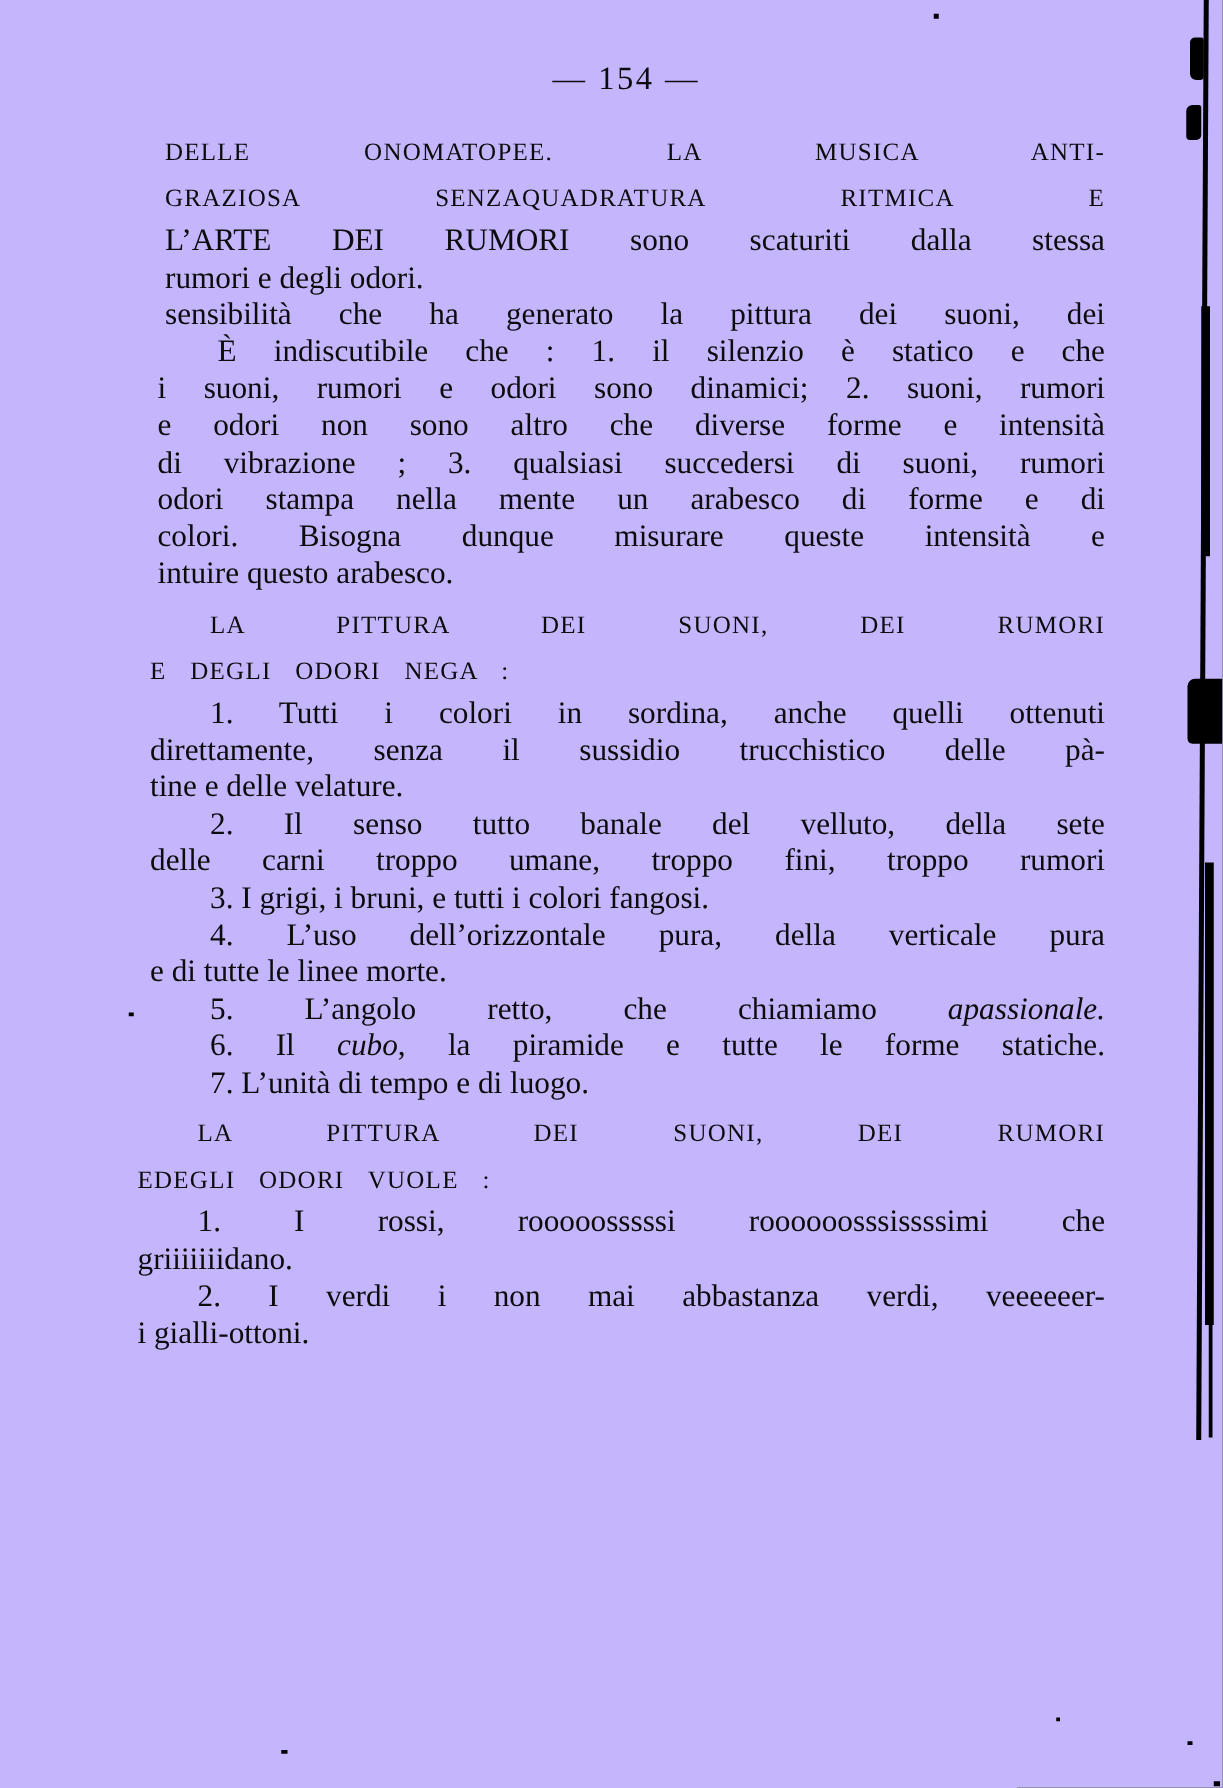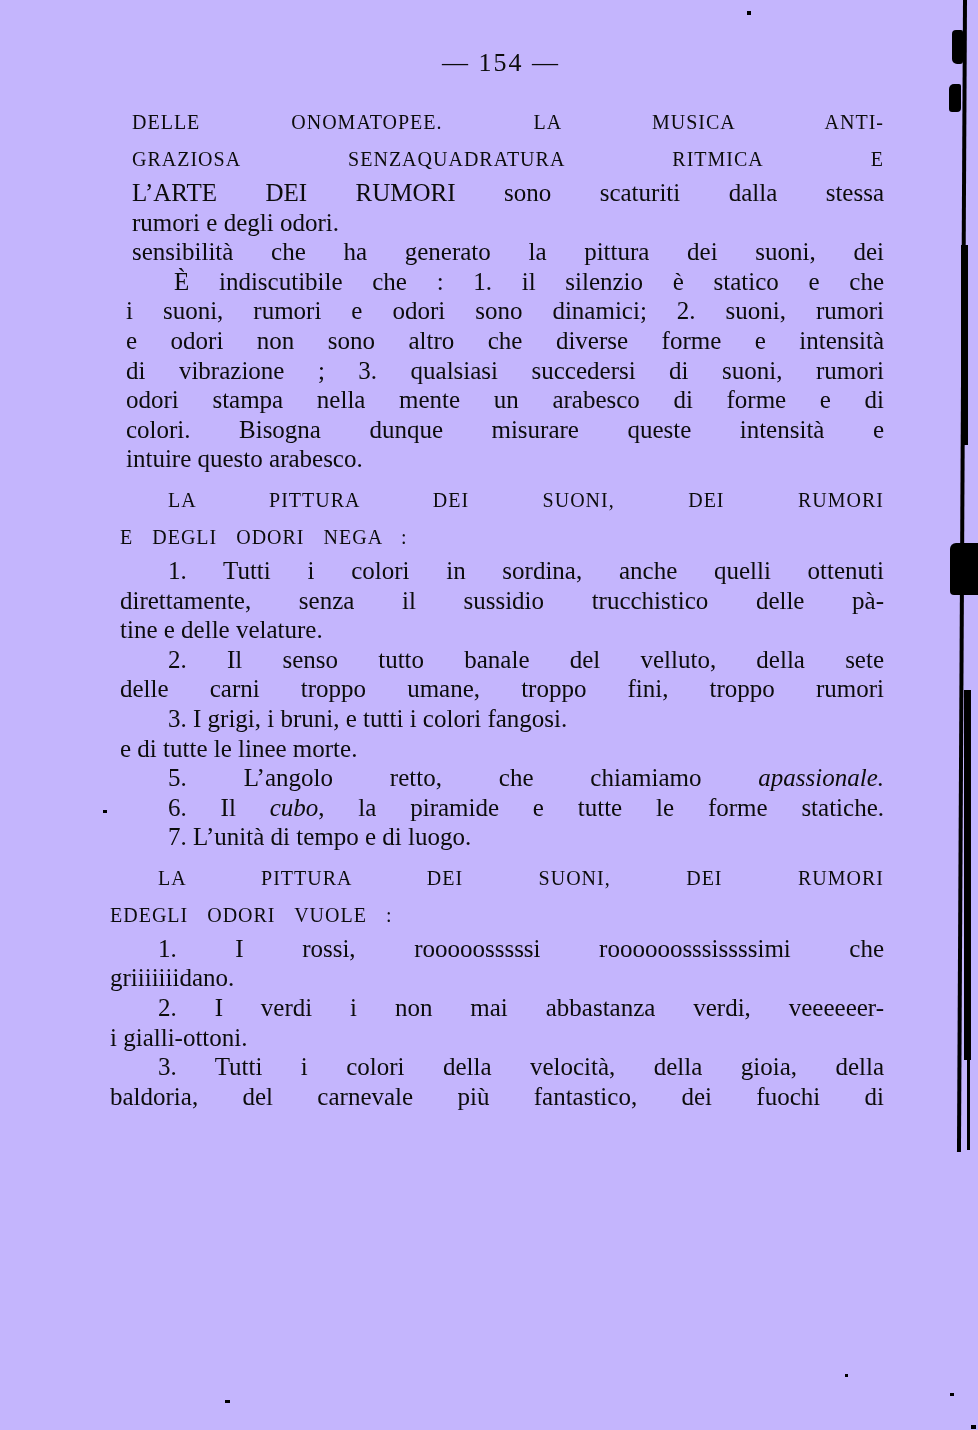--- a/index.html
+++ b/index.html
@@ -95,20 +95,21 @@
         <div class="line">tine e delle velature.</div>
       </div>
       <div>
         <div class="line indent just">2. Il senso tutto banale del velluto, della sete</div>
         <div class="line just">delle carni troppo umane, troppo fini, troppo rumori</div>
       </div>
       <div>
         <div class="line indent">3. I grigi, i bruni, e tutti i colori fangosi.</div>
       </div>
       <div>
+        <div class="line indent just">4. L’uso dell’orizzontale pura, della verticale pura</div>
         <div class="line">e di tutte le linee morte.</div>
       </div>
       <div>
         <div class="line indent just"><span>5. L’angolo retto, che chiamiamo</span> <em>apassionale.</em></div>
       </div>
       <div>
         <div class="line indent just"><span>6. Il</span> <em>cubo</em><span>, la piramide e tutte le forme statiche.</span></div>
       </div>
       <div>
         <div class="line indent">7. L’unità di tempo e di luogo.</div>
@@ -121,24 +122,20 @@
         <div class="line caps spread">EDEGLI ODORI VUOLE :</div>
       </div>
       <div>
         <div class="line indent just">1. I rossi, rooooosssssi roooooosssissssimi che</div>
         <div class="line">griiiiiiidano.</div>
       </div>
       <div>
         <div class="line indent just">2. I verdi i non mai abbastanza verdi, veeeeeer-</div>
         <div class="line">i gialli-ottoni.</div>
       </div>
-      <div>
-        <div class="line indent just">3. Tutti i colori della velocità, della gioia, della</div>
-        <div class="line just">baldoria, del carnevale più fantastico, dei fuochi di</div>
-      </div>
     </div>
 
   </div>
 
   <div class="art edge-line"></div>
   <div class="art blob1"></div>
   <div class="art blob2"></div>
   <div class="art thick1"></div>
   <div class="art bigblob"></div>
   <div class="art thick2"></div>

